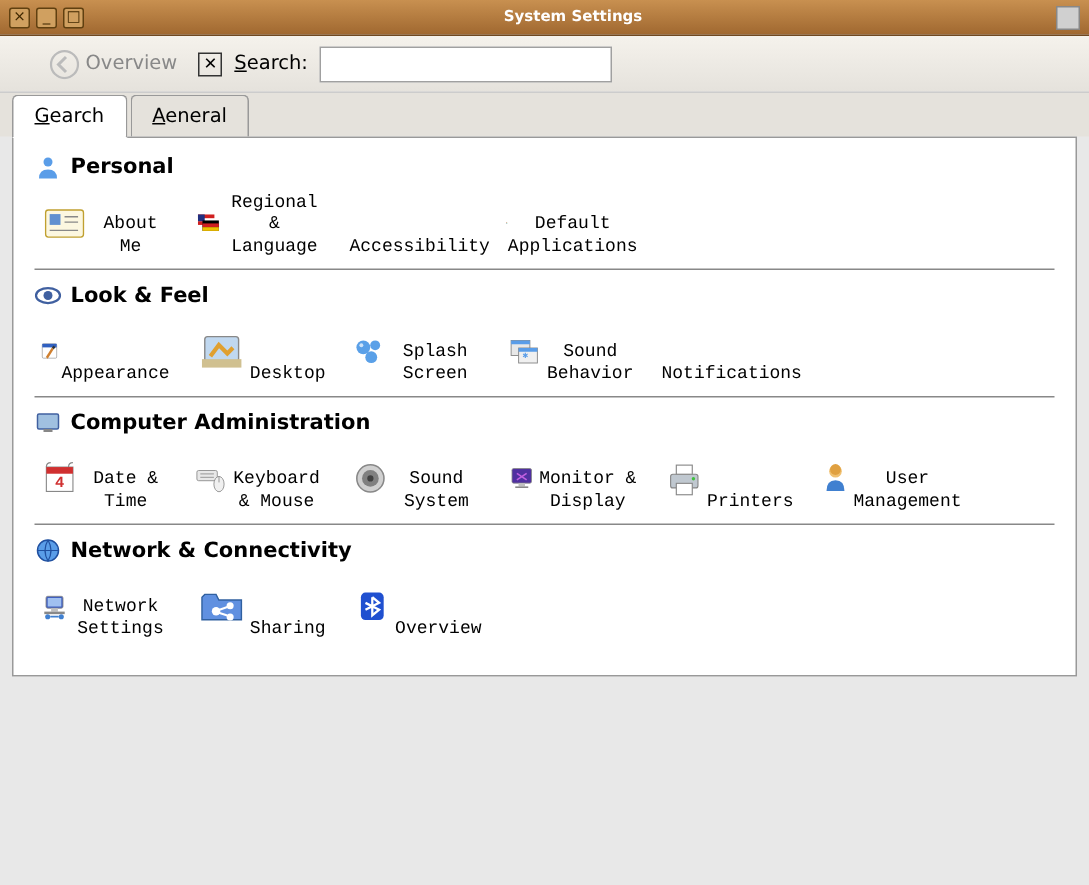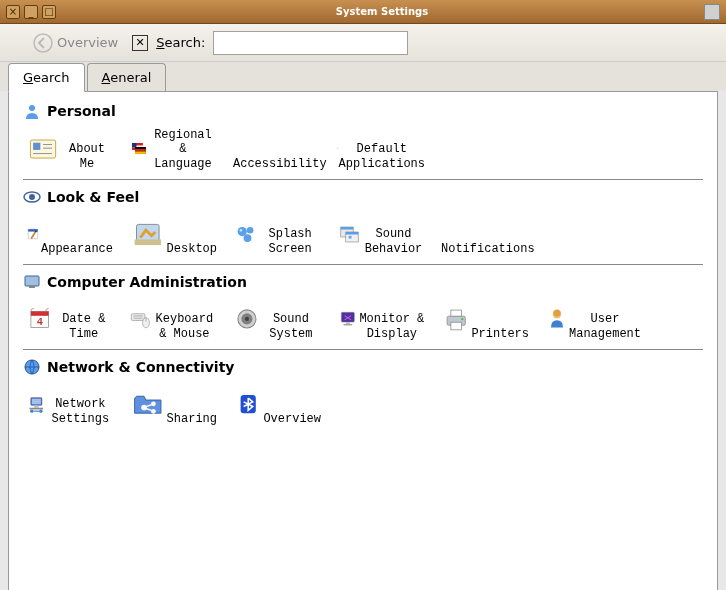--- a/index.html
+++ b/index.html
@@ -15,21 +15,21 @@
 .overview-btn svg { width: 20px; height: 20px; }
 .clear-btn { width: 16px; height: 16px; display: flex; align-items: center; justify-content: center; font-size: 11px; border: 1px solid #333; }
 .search-label { }
 .search-input { width: 195px; height: 24px; border: 1px solid #a0a0a0; background: #fff; padding: 2px 4px; font-size: 13px; }
 
 .tabbar { display: flex; padding: 0 8px; background: #e5e2dc; }
 .tab { padding: 6px 14px; border: 1px solid #999; border-bottom: none; border-radius: 4px 4px 0 0; background: #e5e2dc; margin-right: 2px; position: relative; top: 1px; cursor: pointer; }
 .tab.active { background: #fff; font-weight: normal; border-bottom: 1px solid #fff; z-index: 2; }
 .tab .ul { text-decoration: underline; }
 
-.content { background: #fff; border: 1px solid #999; margin: 0 8px 8px 8px; padding: 10px 14px 6px 14px; height: 500px; overflow: hidden; position: relative; top: 0; }
+.content { background: #fff; border: 1px solid #999; margin: 0 8px 8px 8px; padding: 10px 14px 6px 14px; height: 360px; overflow: hidden; position: relative; top: 0; }
 
 .section { margin-bottom: 4px; }
 .section-header { display: flex; align-items: center; gap: 6px; margin-bottom: 6px; }
 .section-header svg, .section-header .sicon { width: 18px; height: 18px; flex-shrink: 0; }
 .section-title { font-weight: bold; font-size: 14px; }
 .section-items { display: flex; gap: 12px; flex-wrap: wrap; }
 .item { width: 92px; display: flex; align-items: flex-end; text-align: center; cursor: pointer; padding: 2px; font-family: Liberation Mono, monospace; }
 .item-icon { width: 40px; height: 40px; margin-bottom: 2px; display: flex; align-items: center; justify-content: center; }
 .item-label { font-size: 12px; line-height: 1.2; }
 .item.wide { width: 100px; }

